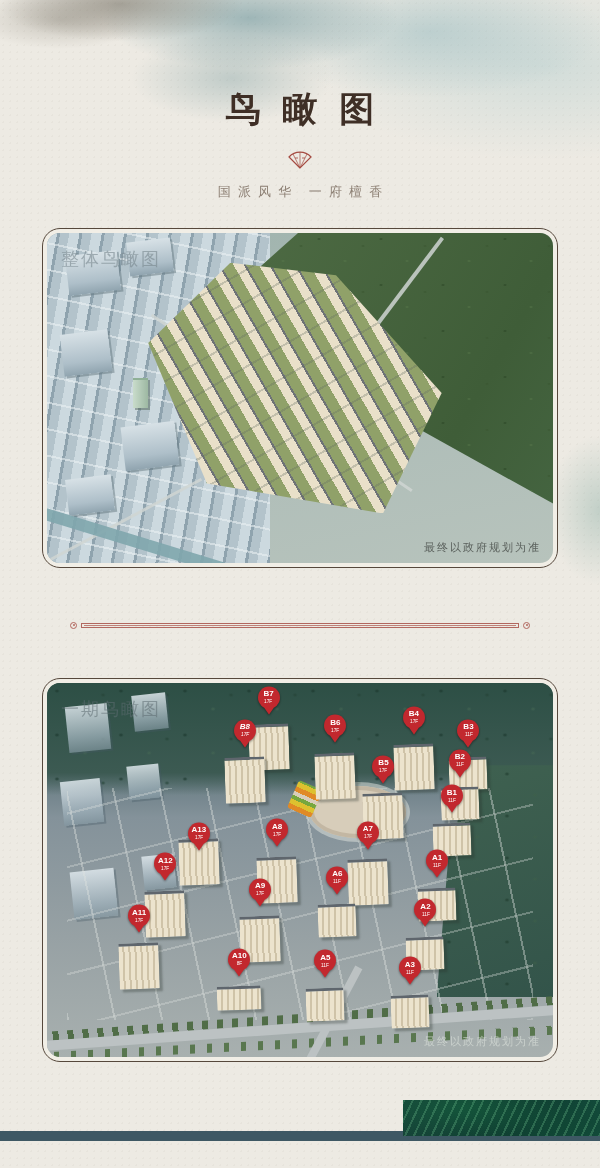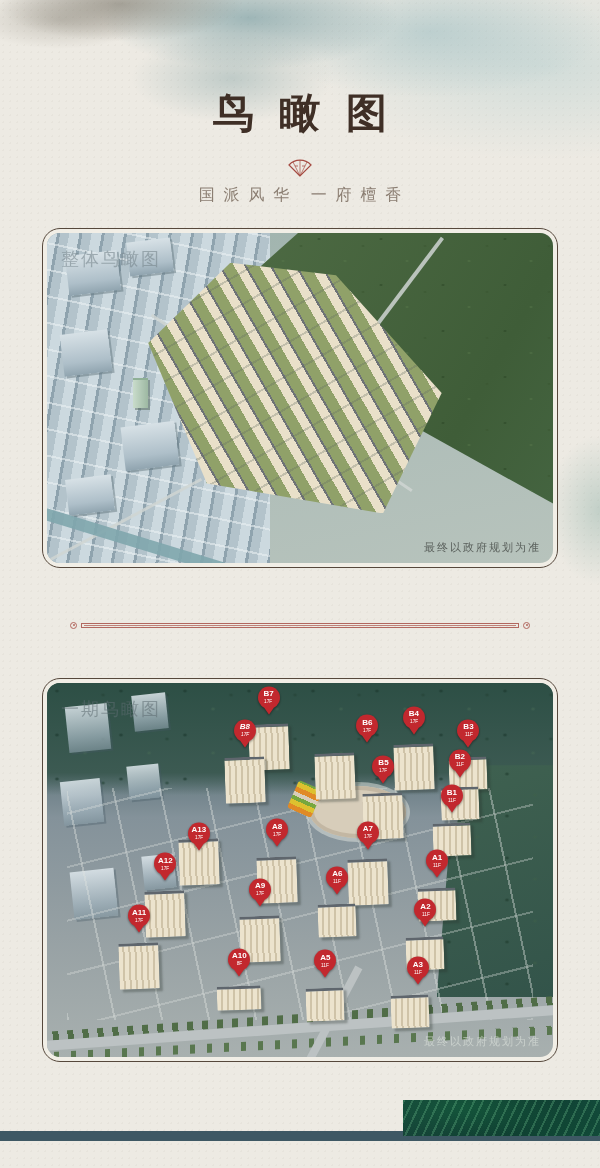--- a/index.html
+++ b/index.html
@@ -17,23 +17,23 @@
       radial-gradient(205px 72px at 250px 18px, rgba(93,139,147,.55),  transparent 72%),
       radial-gradient(240px 92px at 430px 32px, rgba(148,184,189,.48), transparent 72%),
       radial-gradient(310px 125px at 545px 66px,rgba(160,196,199,.36), transparent 75%),
       radial-gradient(140px 62px at 232px 78px, rgba(108,146,150,.35), transparent 72%),
       radial-gradient(120px 40px at 60px 20px,  rgba(130,125,112,.35), transparent 72%); }
   .inkwash-side { position:absolute; top:425px; right:0; width:52px; height:170px; pointer-events:none;
     background: radial-gradient(70px 100px at 100% 50%, rgba(141,175,166,.45), transparent 75%); }
 
   
   .header { position:absolute; top:86px; left:0; width:100%; text-align:center; }
-  .title { font-size:41px; font-weight:bold; color:#3f2f26; letter-spacing:.62em; text-indent:.62em; }
+  .title { font-size:35px; font-weight:bold; color:#3f2f26; letter-spacing:.62em; text-indent:.62em; }
   .seal { margin:16px auto 6px; width:34px; height:20px; }
-  .subtitle { font-size:16px; color:#8b7e72; letter-spacing:.55em; text-indent:.55em; margin-top:8px; }
+  .subtitle { font-size:13px; color:#8b7e72; letter-spacing:.55em; text-indent:.55em; margin-top:14px; }
 
   
   .card { position:absolute; left:42px; background:#f1eee6; border:1px solid #56483c;
     border-radius:18px; padding:4px; }
   .card-img { position:relative; border-radius:13px; overflow:hidden; width:506px; }
   .card1 { top:228px; } .card1 .card-img { height:330px; }
   .card2 { top:678px; } .card2 .card-img { height:374px; }
 
   
   .img1 { background:linear-gradient(168deg,#9fb3ad 0%,#aebdb8 55%,#b7c3bc 100%); }
@@ -242,21 +242,21 @@
             </div>
             <div class="pin-tail"></div>
           </div>
           <div class="pin" style="left: 39.1%; top: 13.9%; font-style: italic;">
             <div class="pin-head">
               <div class="pin-code">B8</div>
               <div class="pin-floor">17F</div>
             </div>
             <div class="pin-tail"></div>
           </div>
-          <div class="pin" style="left: 57%; top: 12.6%; margin-left: 32px;">
+          <div class="pin" style="left: 57%; top: 12.6%;">
             <div class="pin-head">
               <div class="pin-code">B6</div>
               <div class="pin-floor">17F</div>
             </div>
             <div class="pin-tail"></div>
           </div>
           <div class="pin" style="left: 72.5%; top: 10.3%;">
             <div class="pin-head">
               <div class="pin-code">B4</div>
               <div class="pin-floor">17F</div>
@@ -361,21 +361,21 @@
             </div>
             <div class="pin-tail"></div>
           </div>
           <div class="pin" style="left: 55%; top: 75.5%;">
             <div class="pin-head">
               <div class="pin-code">A5</div>
               <div class="pin-floor">11F</div>
             </div>
             <div class="pin-tail"></div>
           </div>
-          <div class="pin" style="left: 71.7%; top: 77.4%; margin-left: 8px;">
+          <div class="pin" style="left: 71.7%; top: 77.4%;">
             <div class="pin-head">
               <div class="pin-code">A3</div>
               <div class="pin-floor">11F</div>
             </div>
             <div class="pin-tail"></div>
           </div>
         </div>
       <div class="wm-tl">一期鸟瞰图</div>
       <div class="wm-br">最终以政府规划为准</div>
     </div>

